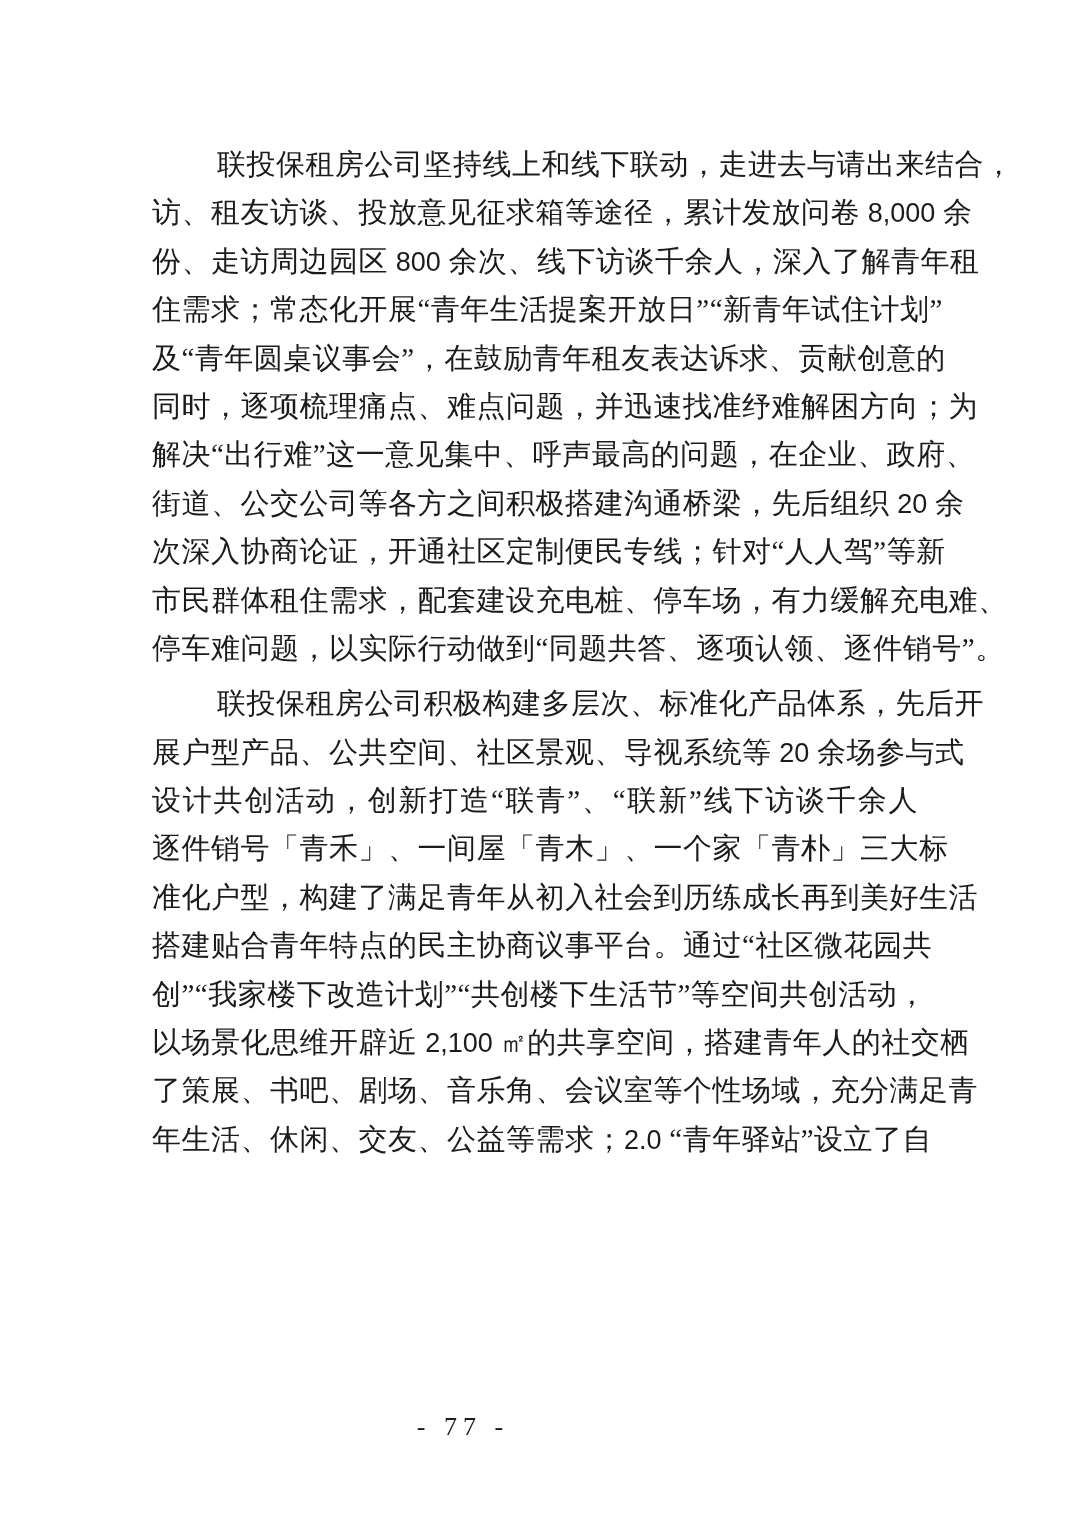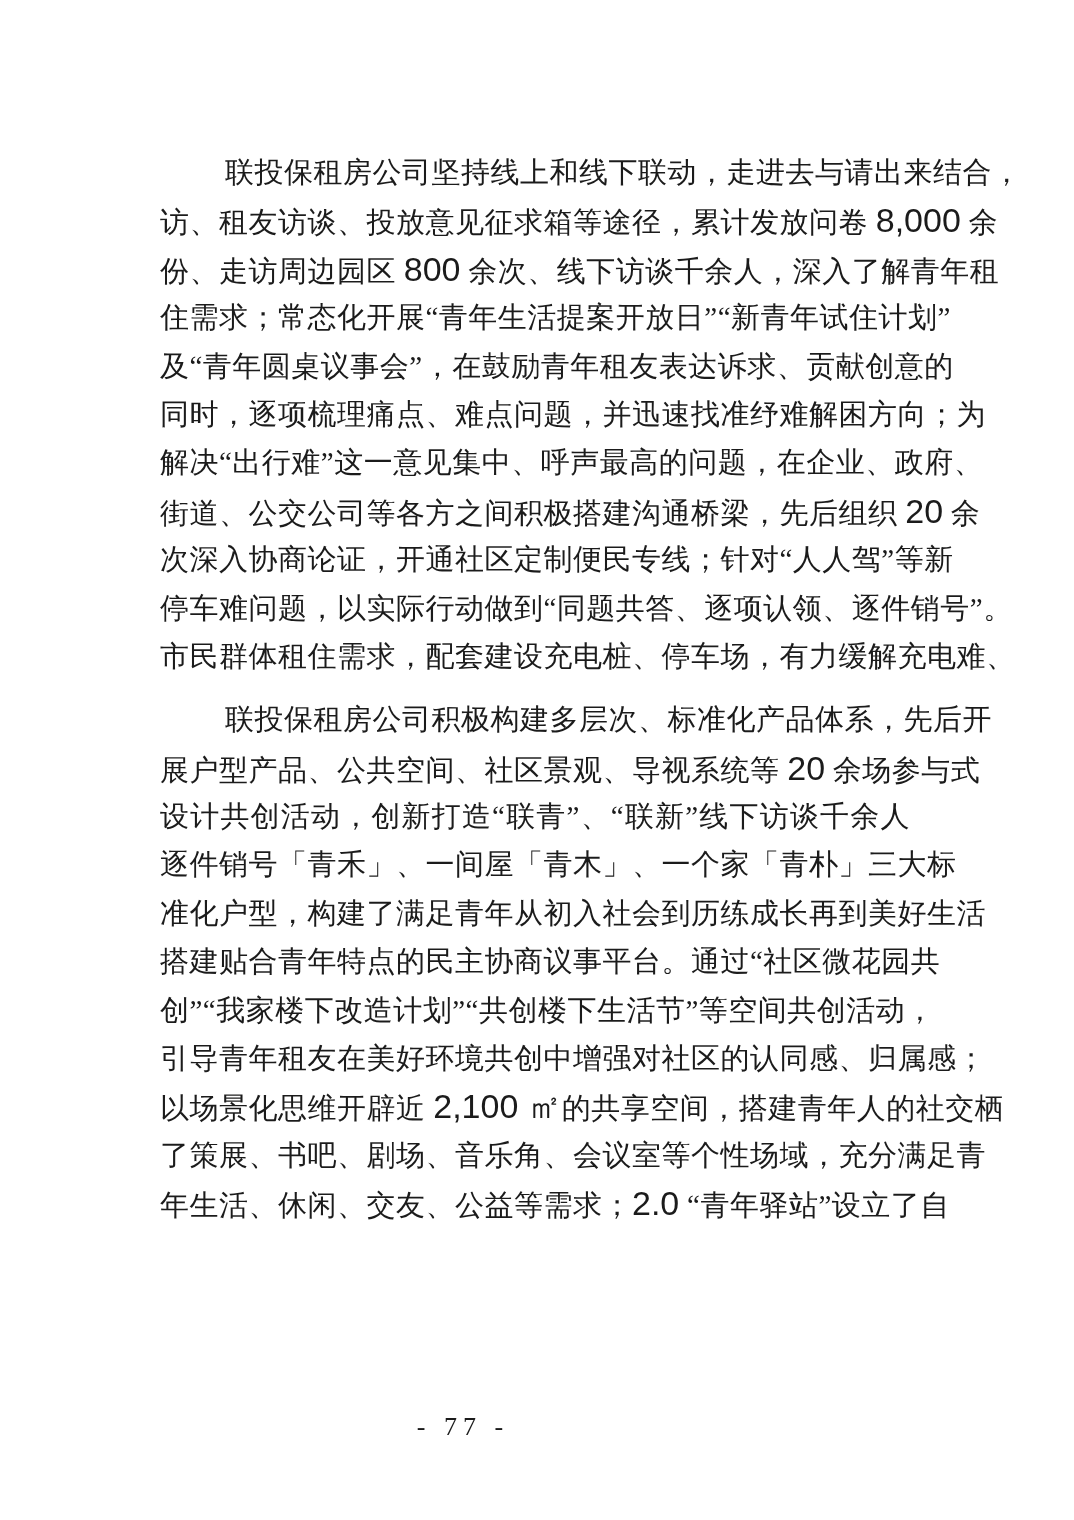--- a/index.html
+++ b/index.html
@@ -22,38 +22,38 @@
     height: 1520px;
     background: #ffffff;
   }
   .text-block {
     position: absolute;
     left: 145px;
     top: 133px;
     width: 780px;
   }
   .para {
-    margin: 15px;
+    margin: 7px;
     padding: 0;
   }
   .line {
     font-size: 29px;
     line-height: 48.4px;
     height: 48.4px;
     text-align: justify;
     text-align-last: justify;
     letter-spacing: 0.5px;
     white-space: nowrap;
   }
   .line.indent {
     text-indent: 65px;
   }
   .line .latin {
     font-family: "Liberation Sans", "DejaVu Sans", sans-serif;
-    font-size: 34px;
+    font-size: 27px;
     letter-spacing: 0;
   }
   .page-number {
     position: absolute;
     left: 0;
     top: 1403px;
     width: 926px;
     text-align: center;
     text-align-last: center;
     font-size: 26px;
@@ -72,33 +72,32 @@
     <div class="para">
       <div class="line indent">联投保租房公司坚持线上和线下联动，走进去与请出来结合，</div>
       <div class="line">访、租友访谈、投放意见征求箱等途径，累计发放问卷 <span class="latin">8,000</span> 余</div>
       <div class="line">份、走访周边园区 <span class="latin">800</span> 余次、线下访谈千余人，深入了解青年租</div>
       <div class="line">住需求；常态化开展“青年生活提案开放日”“新青年试住计划”</div>
       <div class="line">及“青年圆桌议事会”，在鼓励青年租友表达诉求、贡献创意的</div>
       <div class="line">同时，逐项梳理痛点、难点问题，并迅速找准纾难解困方向；为</div>
       <div class="line">解决“出行难”这一意见集中、呼声最高的问题，在企业、政府、</div>
       <div class="line">街道、公交公司等各方之间积极搭建沟通桥梁，先后组织 <span class="latin">20</span> 余</div>
       <div class="line">次深入协商论证，开通社区定制便民专线；针对“人人驾”等新</div>
+      <div class="line">市民群体租住需求，配套建设充电桩、停车场，有力缓解充电难、</div>
       <div class="line">停车难问题，以实际行动做到“同题共答、逐项认领、逐件销号”。</div>
-      <div class="line">市民群体租住需求，配套建设充电桩、停车场，有力缓解充电难、</div>
     </div>
 
     <div class="para">
       <div class="line indent">联投保租房公司积极构建多层次、标准化产品体系，先后开</div>
       <div class="line">展户型产品、公共空间、社区景观、导视系统等 <span class="latin">20</span> 余场参与式</div>
       <div class="line">设计共创活动，创新打造“联青”、“联新”线下访谈千余人</div>
       <div class="line">逐件销号「青禾」、一间屋「青木」、一个家「青朴」三大标</div>
       <div class="line">准化户型，构建了满足青年从初入社会到历练成长再到美好生活</div>
       <div class="line">搭建贴合青年特点的民主协商议事平台。通过“社区微花园共</div>
       <div class="line">创”“我家楼下改造计划”“共创楼下生活节”等空间共创活动，</div>
-      <div class="line">引导青年租友在美好环境共创中增强对社区的认同感、归属感；</div>
       <div class="line">以场景化思维开辟近 <span class="latin">2,100 ㎡</span>的共享空间，搭建青年人的社交栖</div>
       <div class="line">了策展、书吧、剧场、音乐角、会议室等个性场域，充分满足青</div>
       <div class="line">年生活、休闲、交友、公益等需求；<span class="latin">2.0</span> “青年驿站”设立了自</div>
     </div>
 
   </div>
 
   <div class="page-number">- 77 -</div>
 </div>
 

